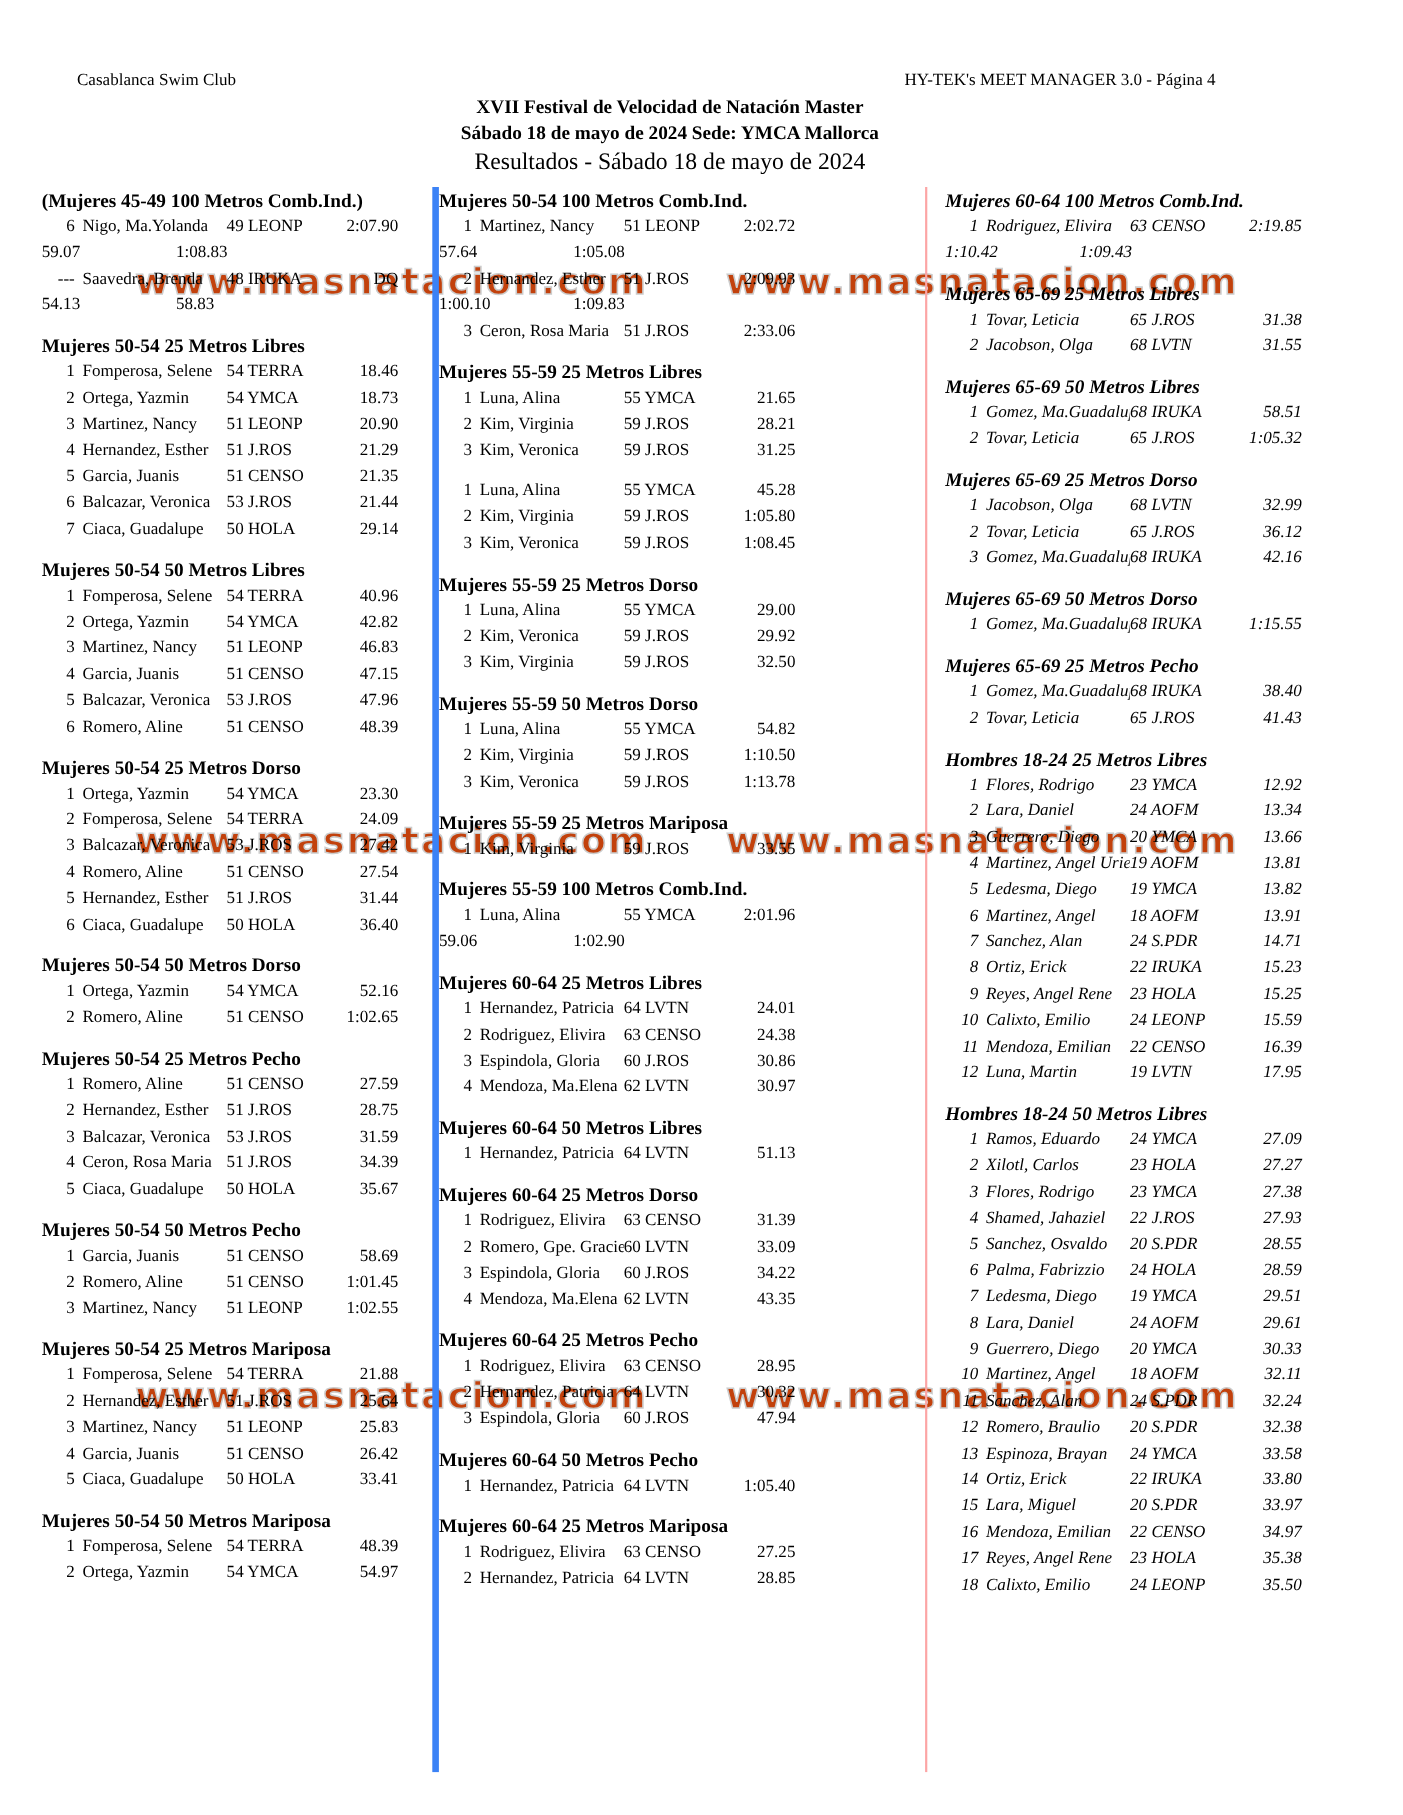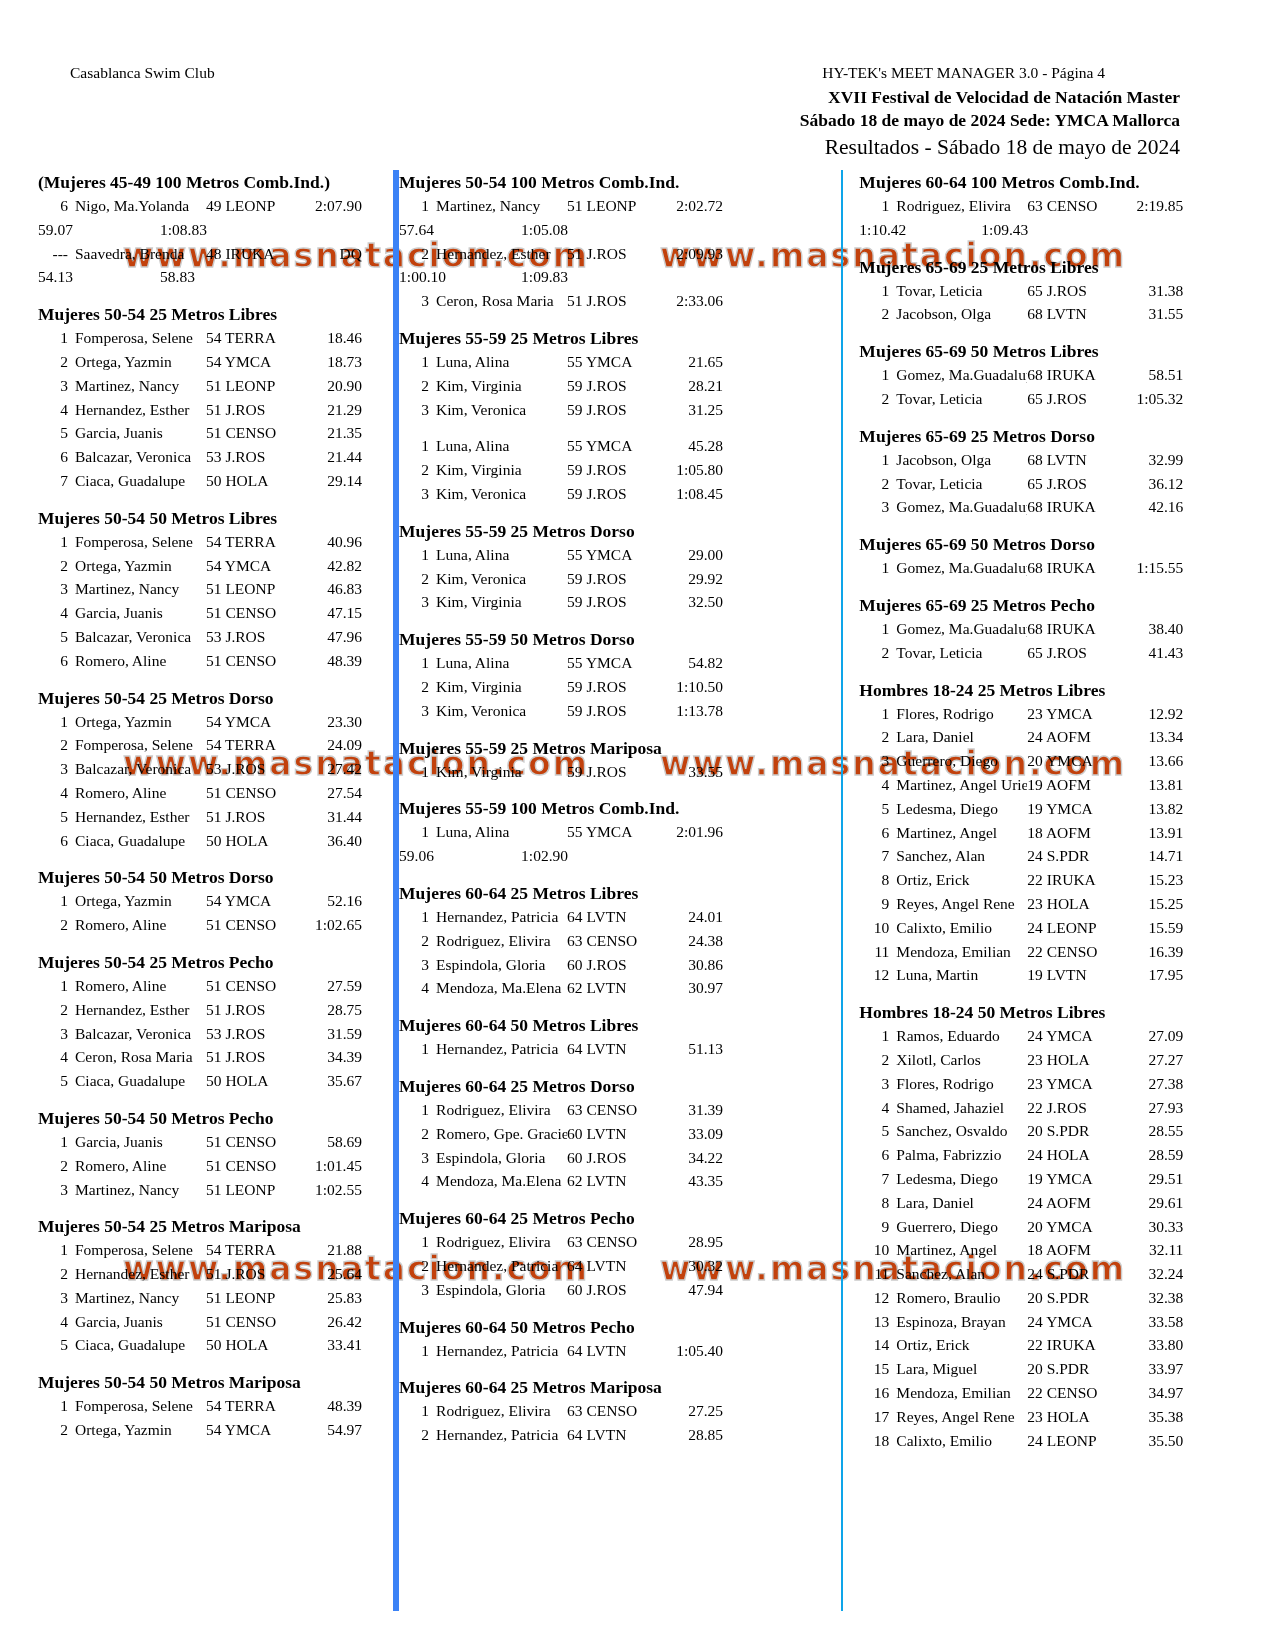--- a/index.html
+++ b/index.html
@@ -3,36 +3,36 @@
 <meta charset="utf-8">
 <style>
   html,body{margin:0;padding:0;background:#ffffff;}
   .page{
     position:relative;width:1275px;height:1650px;background:#ffffff;
     font-family:"Liberation Serif",serif;color:#000;overflow:hidden;
   }
   
   .hdr-left{position:absolute;left:38px;top:64px;font-size:15.5px;white-space:nowrap;margin-left:32px;}
   .hdr-right{position:absolute;right:170px;top:64px;font-size:15.5px;white-space:nowrap;}
-  .titles{position:absolute;left:38px;top:86px;width:1142px;text-align:right;}
+  .titles{position:absolute;left:38px;top:86px;width:1142px;text-align:center;}
   .title1{font-weight:bold;font-size:17.5px;line-height:23px;}
   .title2{font-weight:bold;font-size:17.5px;line-height:23px;}
   .title3{font-weight:normal;font-size:21.5px;line-height:26px;margin-top:2px;}
   
   .wm{
     position:absolute;z-index:0;white-space:nowrap;
     font-family:"DejaVu Sans",sans-serif;font-weight:bold;font-size:33px;letter-spacing:2px;
     color:#c2410c;-webkit-text-stroke:1.4px #cccccc;
   }
   
   .columns{position:absolute;left:0;top:170px;width:1275px;display:flex;z-index:1;}
   .col{box-sizing:border-box;min-height:1441px;}
   .col-1{width:425px;padding-left:38px;}
   .col-2{width:488px;border-left:6px solid #3b82f6;padding-left:0;}
-  .col-3{width:471px;border-left:2px solid #0ea5e9;padding-left:16px;}
+  .col-3{width:471px;border-left:2px solid #fca5a5;padding-left:16px;font-style:italic;}
   .section{margin-bottom:13px;}
   .etitle{font-weight:bold;font-size:17.5px;line-height:24px;white-space:nowrap;}
   .row{display:grid;grid-template-columns:37px 131px 88px 68px;width:324px;
        font-size:15.5px;line-height:23.8px;}
   .place{text-align:right;padding-right:7px;}
   .name{overflow:hidden;white-space:nowrap;}
   .ageteam{white-space:nowrap;}
   .time{text-align:right;white-space:nowrap;}
   .splits{display:grid;grid-template-columns:122px 110px 92px;width:324px;
           font-size:15.5px;line-height:23.8px;}

